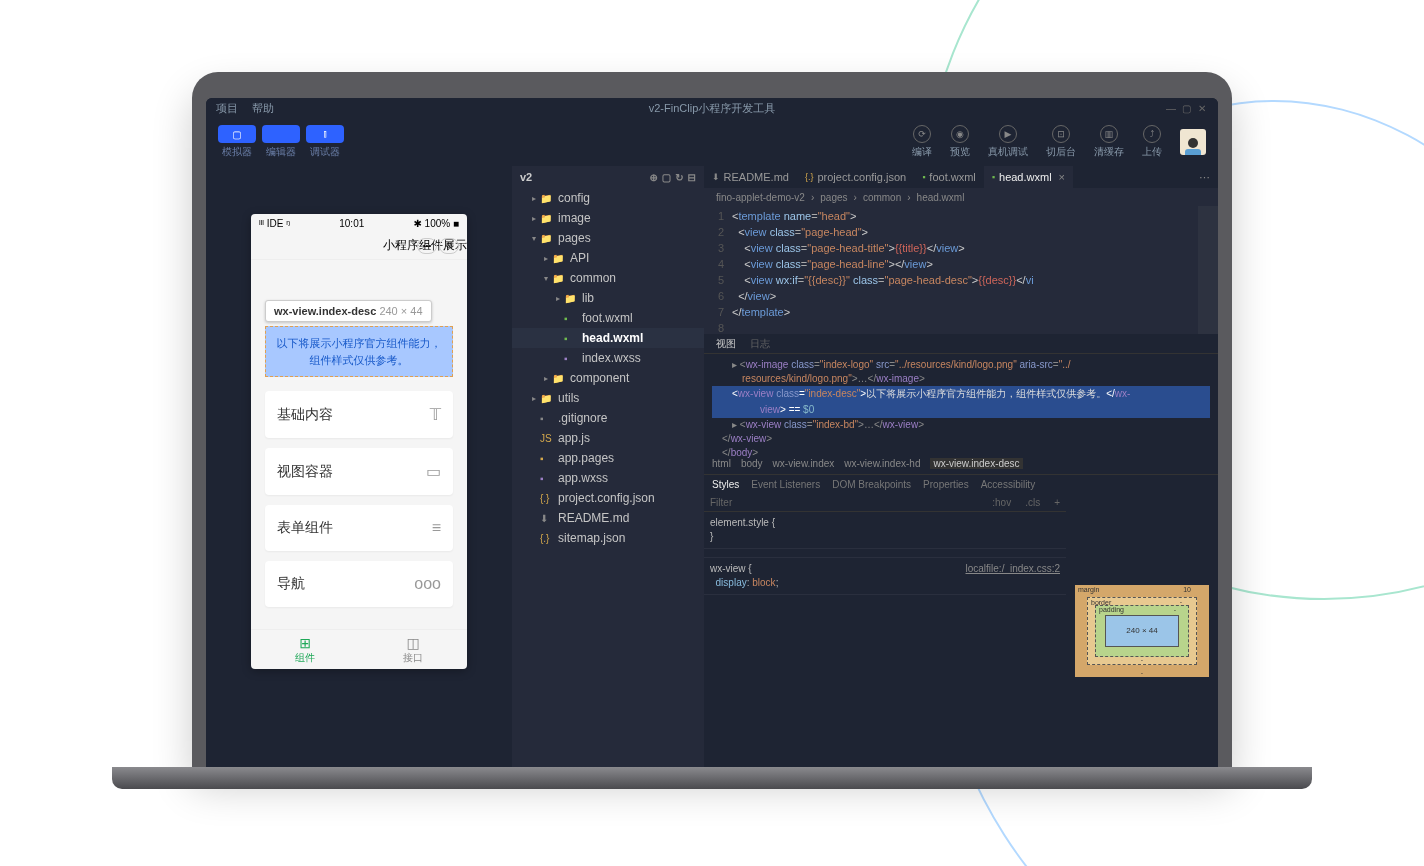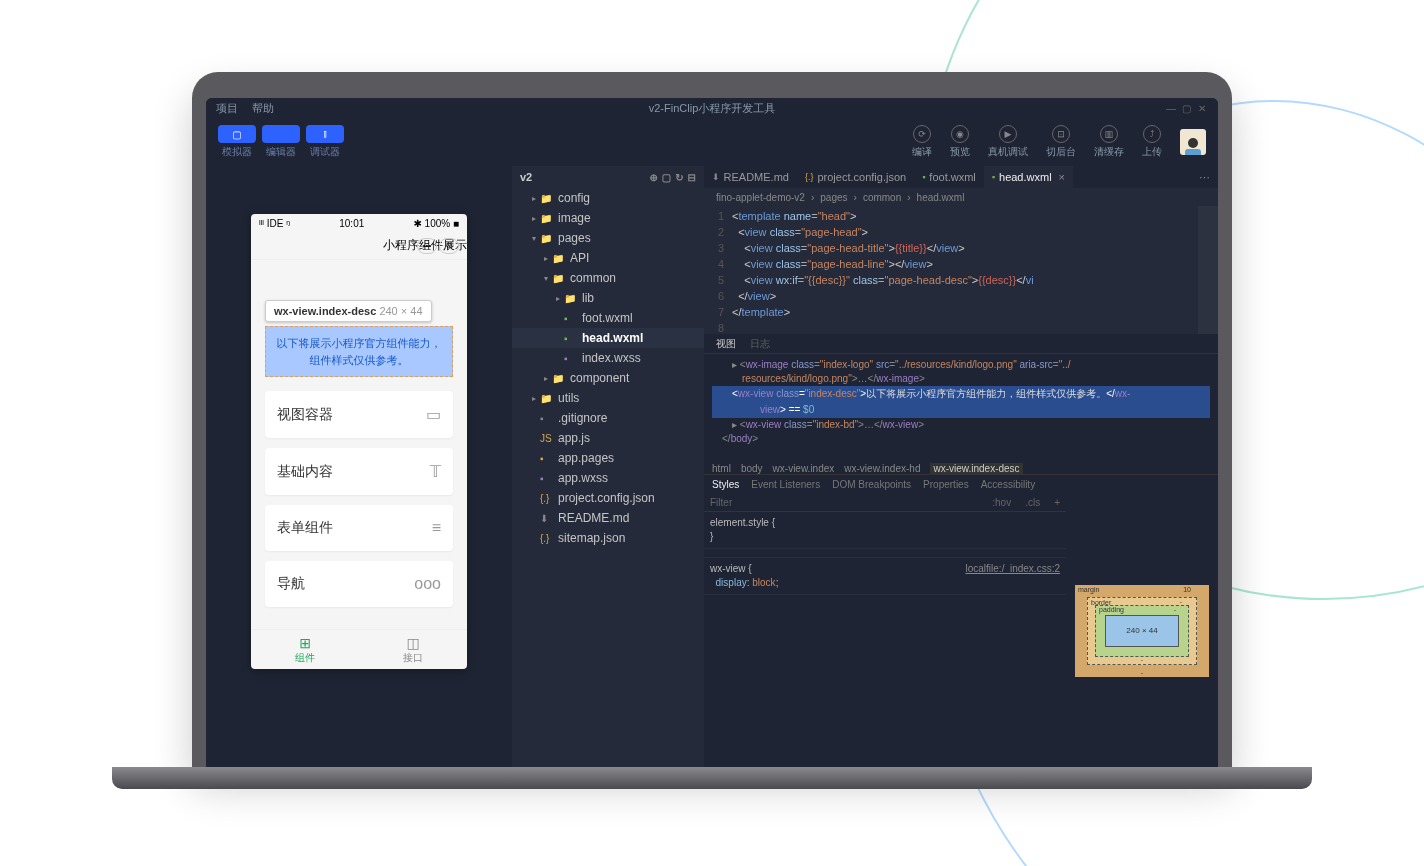--- a/index.html
+++ b/index.html
@@ -73,21 +73,21 @@
 .ct{flex:1;white-space:pre}
 .c-tag{color:#6b9bd8}.c-attr{color:#9cc5e8}.c-str{color:#c78660}.c-var{color:#d0665a}.c-txt{color:#ccc}
 .minimap{position:absolute;right:0;top:0;width:20px;height:100%;background:rgba(255,255,255,.02)}
 .dompanel{flex:1;background:#1e2433;display:flex;flex-direction:column;min-height:0}
 .dom-tabs{height:20px;display:flex;align-items:center;padding:0 12px;font-size:10px;color:#666;gap:14px;border-bottom:1px solid #333}
 .dom-tabs .dt.active{color:#ccc}
 .domtree{flex:0 0 104px;font-family:Consolas,monospace;font-size:10px;padding:4px 8px;overflow:hidden;color:#888}
 .domtree .dl{line-height:14px;white-space:nowrap}
 .domtree .hl{background:#2a4d8f;color:#fff;padding:1px 0}
 .d-tag{color:#9b7fc5}.d-attr{color:#8899cc}.d-str{color:#c78660}.d-txt{color:#ddd}
-.crumb2{height:16px;padding:0 8px;font-size:10px;color:#888;display:flex;gap:10px;align-items:flex-end;background:#1e2433}
+.crumb2{height:16px;padding:0 8px;font-size:10px;color:#888;display:flex;gap:10px;align-items:flex-start;background:#1e2433}
 .crumb2 .ci.active{color:#ccc;background:#333;padding:0 3px}
 .styles-tabs{height:20px;display:flex;align-items:center;padding:0 8px;font-size:10px;gap:12px;color:#777;border-top:1px solid #333}
 .styles-tabs .st.active{color:#eee}
 .styles-body{flex:1;display:flex;min-height:0}
 .styles-left{flex:1;display:flex;flex-direction:column;font-family:Consolas,monospace;font-size:10px}
 .filter-row{height:18px;display:flex;align-items:center;padding:0 6px;border-bottom:1px solid #333;color:#666}
 .filter-row .r{margin-left:auto;display:flex;gap:14px}
 .css-block{padding:4px 6px;border-bottom:1px solid #2a2f3e;color:#bbb;line-height:14px}
 .css-block .src{float:right;color:#888;text-decoration:underline}
 .c-prop{color:#88bbdd}.c-val{color:#c78660}
@@ -179,26 +179,26 @@
           <span class="act">⊙</span>
         </div>
       </div>
       <div class="phone-body">
         <div class="tooltip">
           <b>wx-view.index-desc</b> <span class="dim">240 × 44</span>
         </div>
         <div class="hlbox">以下将展示小程序官方组件能力，组件样式仅供参考。</div>
         <div id="cards">
                 <div class="card">
+                  <span>基础内容</span>
+                  <span class="ci">𝕋</span>
+                </div>
+                <div class="card">
                   <span>视图容器</span>
                   <span class="ci">▭</span>
-                </div>
-                <div class="card">
-                  <span>基础内容</span>
-                  <span class="ci">𝕋</span>
                 </div>
                 <div class="card">
                   <span>表单组件</span>
                   <span class="ci">≡</span>
                 </div>
                 <div class="card">
                   <span>导航</span>
                   <span class="ci">ooo</span>
                 </div>
               </div>
@@ -391,20 +391,21 @@
       <div class="dom-tabs" id="domtabs">
               <span class="dt active">视图</span>
               <span class="dt ">日志</span>
             </div>
       <div class="domtree" id="domtree">
               <div class="dl " style="padding-left:20px">▸ &lt;<span class="d-tag">wx-image</span> <span class="d-attr">class</span>=<span class="d-str">"index-logo"</span> <span class="d-attr">src</span>=<span class="d-str">"../resources/kind/logo.png"</span> <span class="d-attr">aria-src</span>=<span class="d-str">"../</span></div>
               <div class="dl " style="padding-left:30px"><span class="d-str">resources/kind/logo.png"</span>&gt;…&lt;/<span class="d-tag">wx-image</span>&gt;</div>
               <div class="dl hl" style="padding-left:20px">&lt;<span class="d-tag">wx-view</span> <span class="d-attr">class</span>=<span class="d-str">"index-desc"</span>&gt;<span class="d-txt">以下将展示小程序官方组件能力，组件样式仅供参考。</span>&lt;/<span class="d-tag">wx-</span></div>
               <div class="dl hl" style="padding-left:48px"><span class="d-tag">view</span>&gt; == <span style="color:#8bc">$0</span></div>
               <div class="dl " style="padding-left:20px">▸ &lt;<span class="d-tag">wx-view</span> <span class="d-attr">class</span>=<span class="d-str">"index-bd"</span>&gt;…&lt;/<span class="d-tag">wx-view</span>&gt;</div>
+              <div class="dl " style="padding-left:10px">&lt;/<span class="d-tag">wx-view</span>&gt;</div>
               <div class="dl " style="padding-left:10px">&lt;/<span class="d-tag">body</span>&gt;</div>
             </div>
       <div class="crumb2" id="crumb2">
               <span class="ci ">html</span>
               <span class="ci ">body</span>
               <span class="ci ">wx-view.index</span>
               <span class="ci ">wx-view.index-hd</span>
               <span class="ci active">wx-view.index-desc</span>
             </div>
       <div class="styles-tabs" id="stabs">

